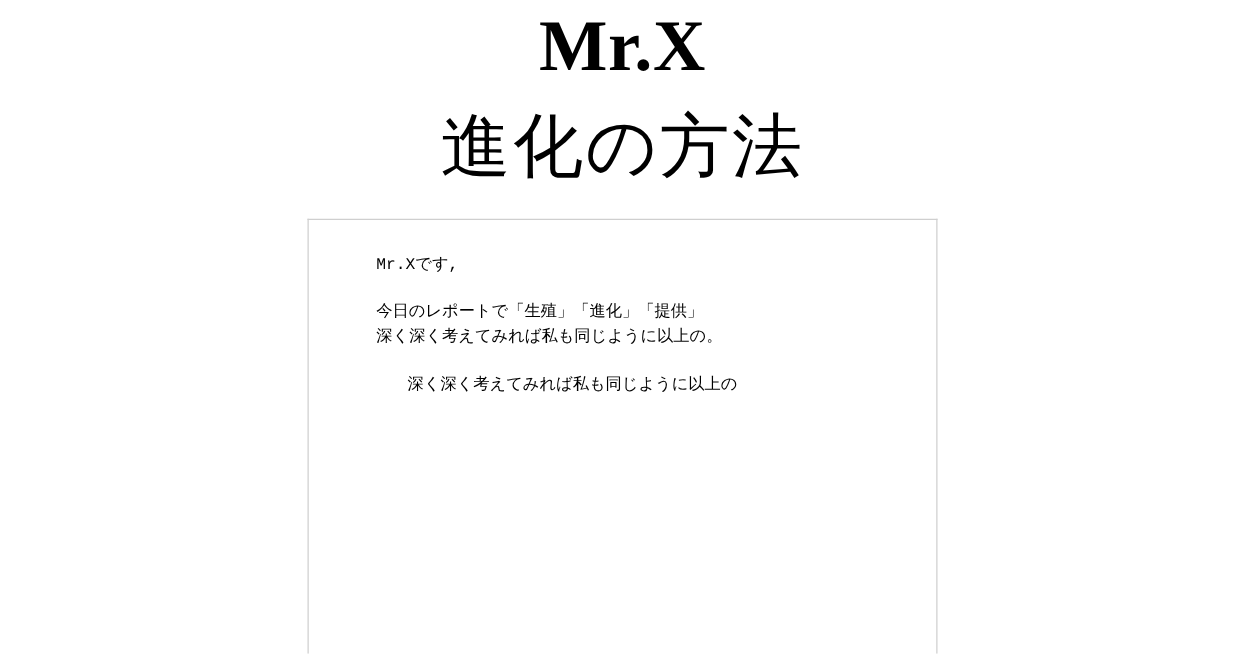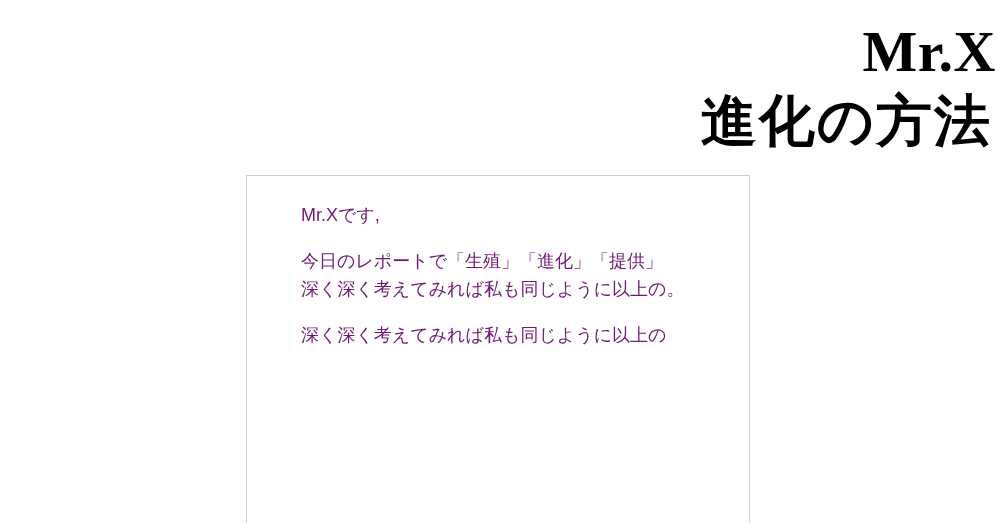--- a/index.html
+++ b/index.html
@@ -14,65 +14,67 @@
     font-family: "Liberation Sans", sans-serif;
     color: #111111;
   }
   .page {
     position: relative;
     width: 996px;
     height: 523px;
     background: #ffffff;
   }
   .title-block {
-    text-align: right;
-    padding-top: 21px;
+    text-align: center;
+    padding-top: 6px;
   }
   .title-line-1 {
     font-family: "Liberation Serif", serif;
     font-size: 58px;
     line-height: 1.08;
     font-weight: 700;
     letter-spacing: 0.5px;
     color: #000000;
     margin: 0;
   }
   .title-line-2 {
     font-family: "Liberation Serif", serif;
     font-size: 56px;
     line-height: 1.18;
-    font-weight: 700;
+    font-weight: 400;
     letter-spacing: 2px;
     color: #000000;
-    margin: 4px;
+    margin: 16px;
   }
   .doc-card {
     position: absolute;
     left: 246px;
     top: 175px;
     width: 504px;
     height: 348px;
     background: #ffffff;
     border: 1px solid #cfcfcf;
     border-bottom: none;
     box-sizing: border-box;
     overflow: hidden;
   }
   .doc-body {
     padding: 26px 40px 0 54px;
-    font-size: 18px;
+    font-size: 13px;
     line-height: 1.55;
-    color: #701a75;
+    color: #000000;
+    font-family: Liberation Mono, monospace;
   }
   .para {
     margin: 0 0 18px 0;
     white-space: pre-line;
   }
   .para:last-child {
     margin-bottom: 0;
+    margin-left: 25px;
   }
 </style>
 </head>
 <body>
 
 <div class="page">
 
   <div class="title-block">
     <h1 class="title-line-1">Mr.X</h1>
     <h2 class="title-line-2">進化の方法</h2>

